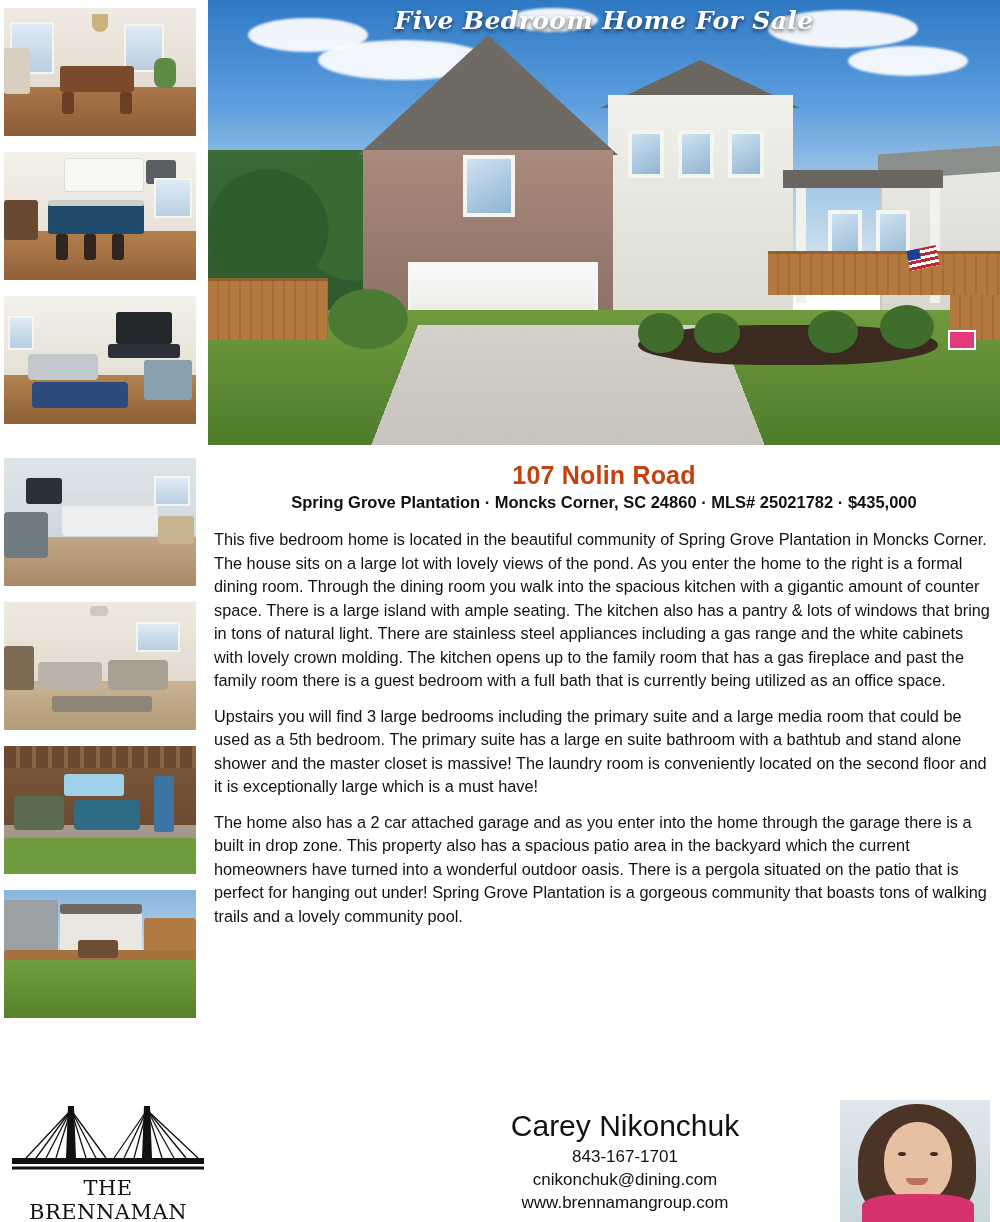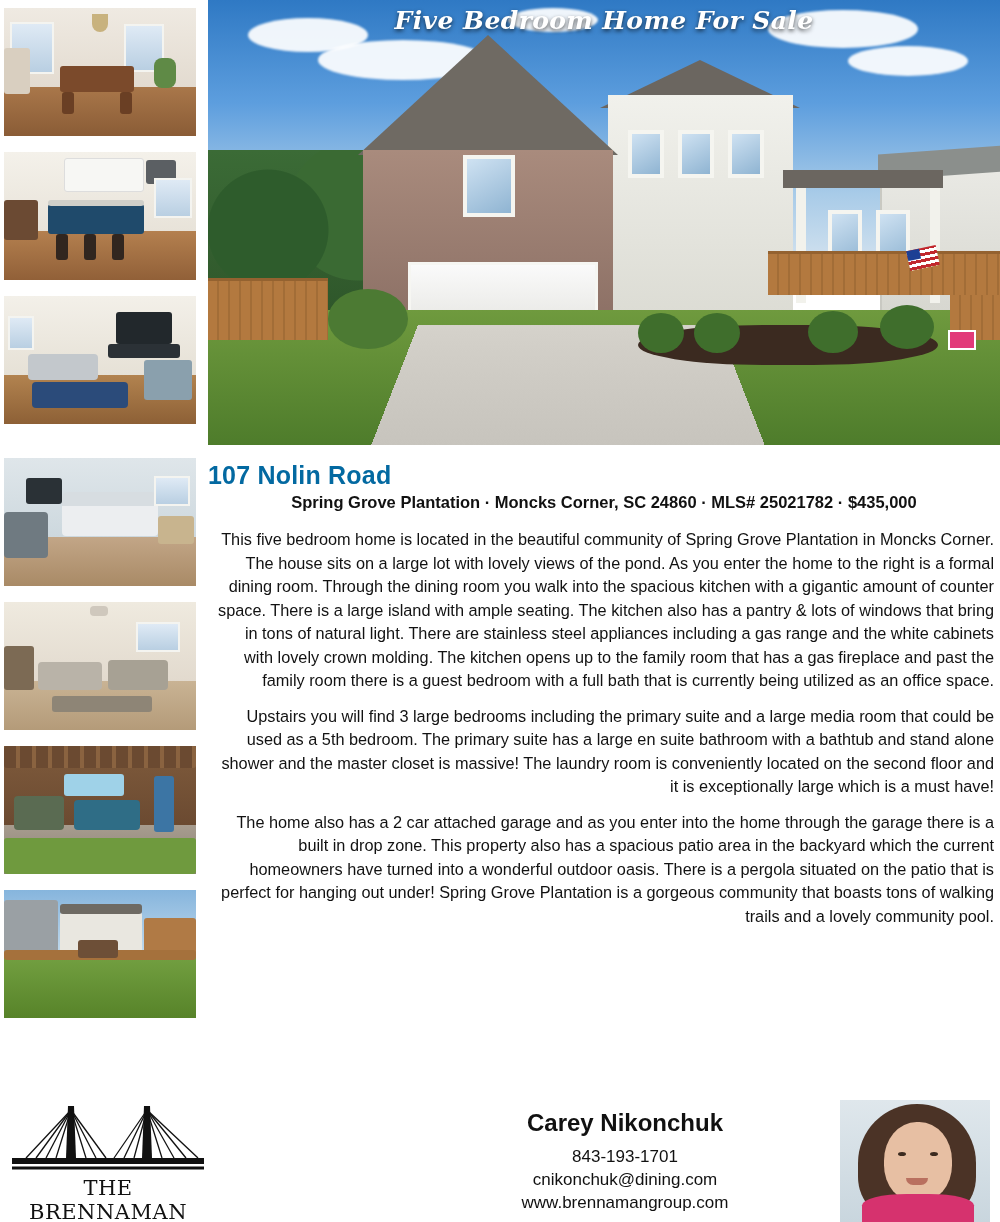--- a/index.html
+++ b/index.html
@@ -156,37 +156,38 @@
     font-style: italic;
     font-weight: bold;
     font-size: 25px;
     color: #ffffff;
     text-shadow: 0 2px 4px rgba(0,0,0,.65);
     letter-spacing: .4px;
   }
 
   
   .addr {
+    text-align: center;
     font-size: 25px;
     font-weight: bold;
-    color: #0369a1;
+    color: #c2410c;
     margin: 16px 0 3px;
     letter-spacing: .2px;
   }
   .subaddr {
     text-align: center;
     font-size: 16.5px;
     font-weight: bold;
     color: #111;
     margin-bottom: 16px;
   }
 
   .body-copy { padding: 0 6px; }
   .para {
-    text-align: right;
+    text-align: left;
     font-size: 16.3px;
     line-height: 23.5px;
     color: #121212;
     margin: 0 0 12px;
   }
 
   
   .footer {
     position: absolute;
     left: 0; bottom: 0;
@@ -203,21 +204,21 @@
     letter-spacing: .5px;
     text-align: center;
     color: #111;
     margin-top: 2px;
   }
   .agent {
     position: absolute; right: 165px; bottom: 8px;
     width: 420px; text-align: center;
   }
   .agent-name {
-    font-size: 24px; font-weight: bold; color: #111; margin-bottom: 8px;
+    font-size: 30px; font-weight: normal; color: #111; margin-bottom: 2px;
   }
   .agent-line { font-size: 17px; color: #111; line-height: 23px; }
   .headshot {
     position: absolute; right: 10px; bottom: 0; width: 150px; height: 122px;
     overflow: hidden;
     background: linear-gradient(180deg,#dfe7ec,#c9d6de);
   }
   .hs-hair {
     position:absolute; left:18px; top:4px; width:118px; height:118px;
     background:#4b3326; border-radius:55% 55% 42% 42%;
@@ -417,21 +418,21 @@
           <line x1="139" y1="14" x2="190" y2="62"></line>
       </g>
       <rect x="4" y="62" width="192" height="6" fill="#111"></rect>
     </svg>
     <div class="logo-name">THE BRENNAMAN</div>
 
   </div>
 
   <div class="agent">
     <div class="agent-name">Carey Nikonchuk</div>
-    <div class="agent-line">843-193-1701</div>
+    <div class="agent-line">843-167-1701</div>
     <div class="agent-line">cnikonchuk@dining.com</div>
     <div class="agent-line">www.brennamangroup.com</div>
   </div>
 
   <div class="headshot">
     <div class="hs-hair"></div>
     <div class="hs-face"></div>
     <div class="hs-eye" style="left:58px;top:52px;"></div>
     <div class="hs-eye" style="left:90px;top:52px;"></div>
     <div class="hs-mouth"></div>

